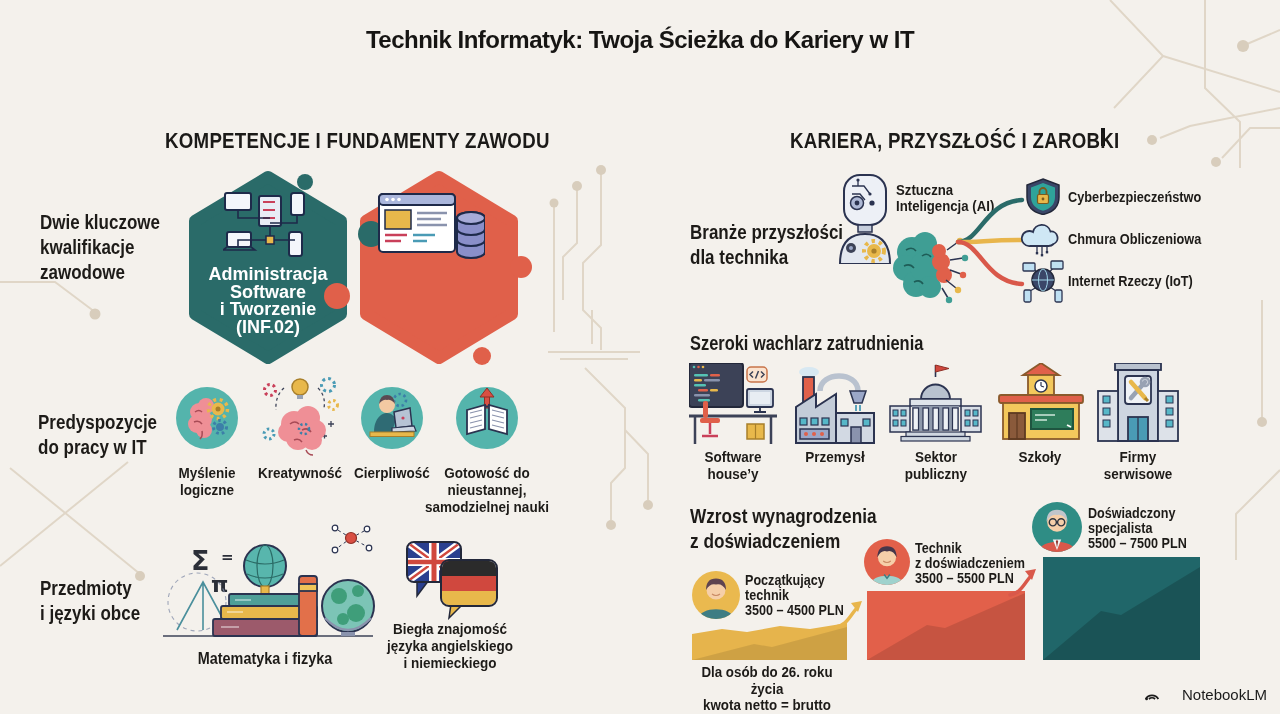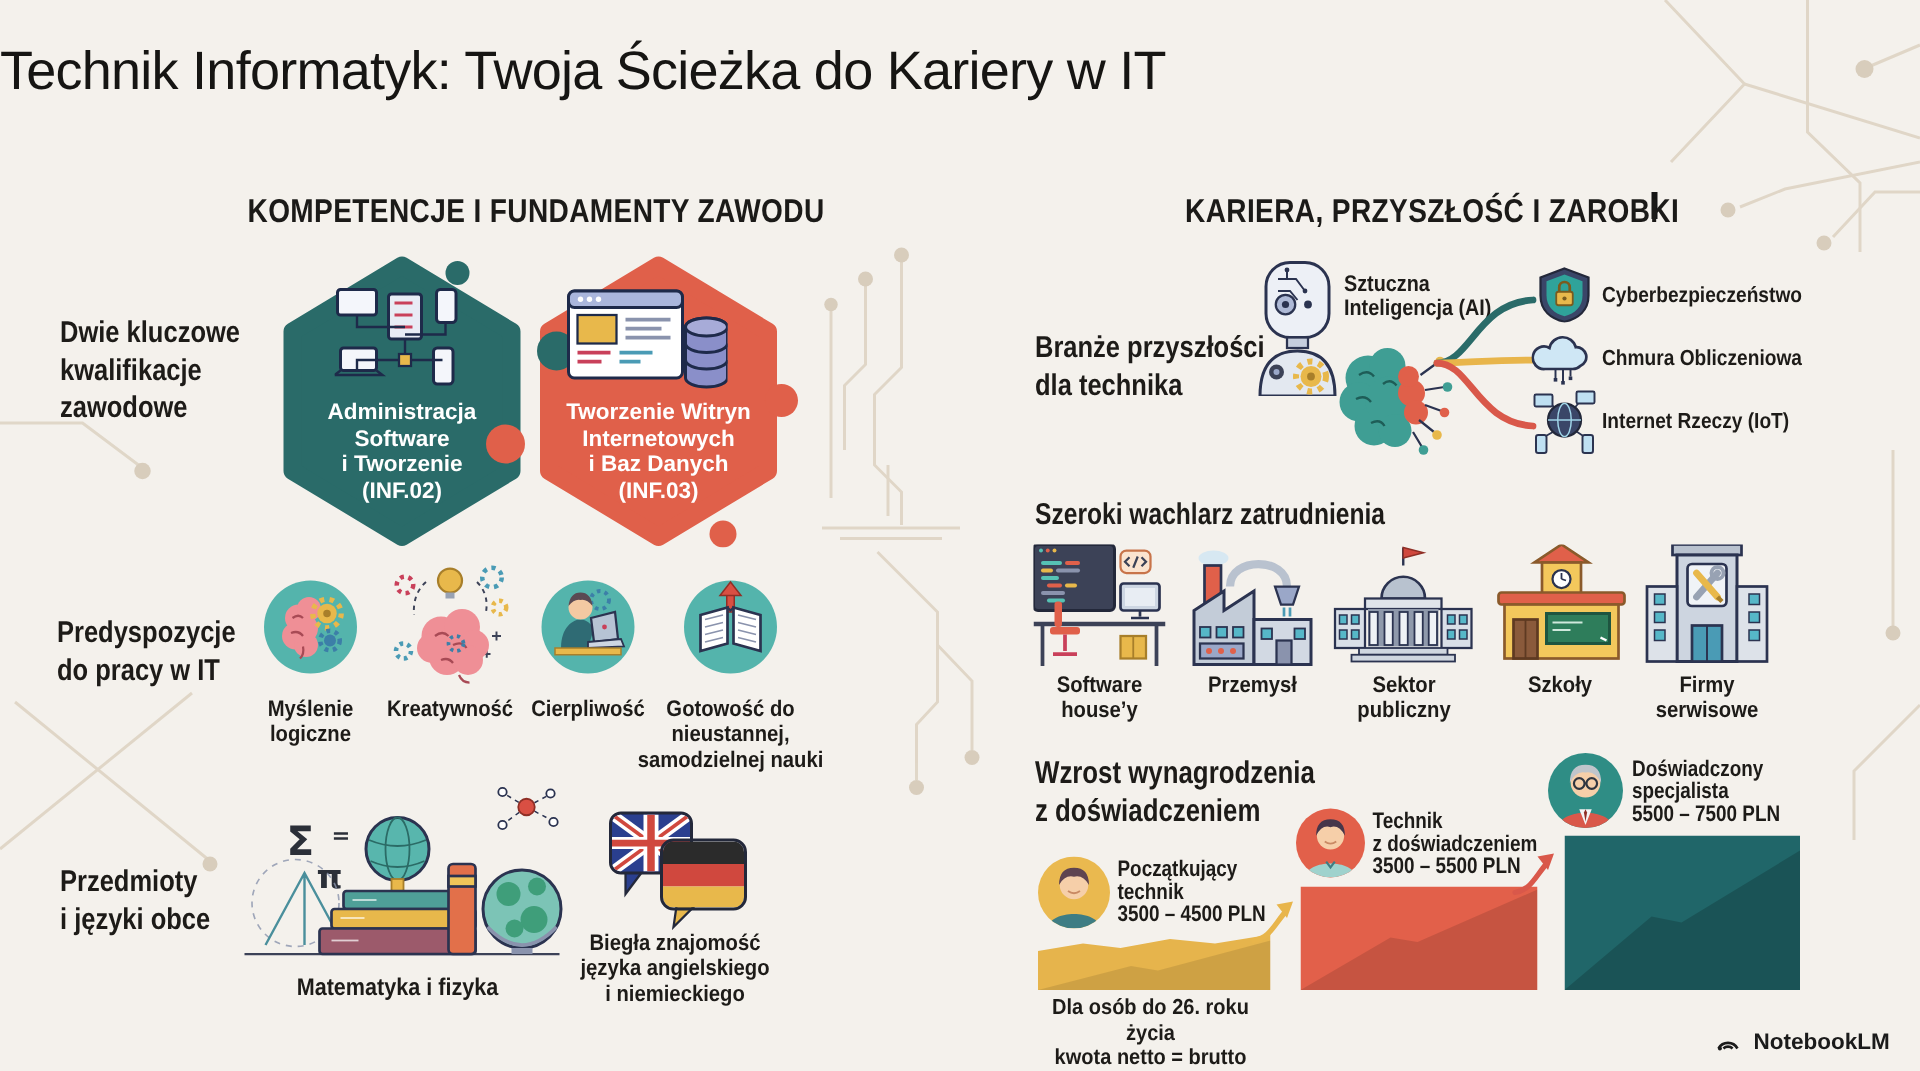--- a/index.html
+++ b/index.html
@@ -1,33 +1,33 @@
 <!DOCTYPE html>
 <html><head>
 <meta charset="utf-8">
 <style>
   html,body{margin:0;padding:0}
   body{width:1280px;height:714px;overflow:hidden;background:#f4f1ec;
        font-family:"Liberation Sans","DejaVu Sans",sans-serif;color:#1d1b18}
   #canvas{position:relative;width:1280px;height:714px}
   .abs{position:absolute}
-  .title{font-size:36px;font-weight:400;letter-spacing:-.5px;text-align:left;width:100%;color:#161513}
+  .title{font-size:24px;font-weight:700;letter-spacing:-.5px;text-align:center;width:100%;color:#161513}
   .sub{font-size:14.5px;font-weight:500;text-align:center;width:100%;color:#33302b}
   .colhead{font-size:22px;font-weight:800;letter-spacing:.3px;transform:scaleX(.85);transform-origin:0 50%;white-space:nowrap;color:#1b1a18}
   .rowlab div,.sechead div{white-space:nowrap}
   .rowlab{font-size:20px;font-weight:800;line-height:25px;transform:scaleX(.85);transform-origin:0 0}
   .sechead{font-size:20px;font-weight:800;line-height:25px;transform:scaleX(.82);transform-origin:0 0}
   .cap{font-size:15px;font-weight:700;line-height:17px;text-align:center;transform:scaleX(.9);transform-origin:50% 0}
   .branchlab{font-size:14.5px;font-weight:700;transform:scaleX(.88);transform-origin:0 50%;white-space:nowrap}
   .steplab{font-size:15px;font-weight:700;line-height:15px;transform:scaleX(.84);transform-origin:0 0}
   .steplab div{white-space:nowrap}
-  .puzlab{font-size:15px;font-weight:700;line-height:17.5px;color:#fff;text-align:center}
+  .puzlab{font-size:18px;font-weight:700;line-height:17.5px;color:#fff;text-align:center}
   .ailab{font-size:15px;font-weight:700;line-height:16px;transform:scaleX(.88);transform-origin:0 0;white-space:nowrap}
   .foot{font-size:14.5px;font-weight:700;line-height:16.5px;text-align:center;transform:scaleX(.92);transform-origin:50% 0}
-  .brand{font-size:15px;font-weight:700;color:#1b1b1b;display:flex;align-items:center;gap:8px}
+  .brand{font-size:15px;font-weight:400;color:#1b1b1b;display:flex;align-items:center;gap:21px}
 </style>
 </head>
 <body>
 
 <div id="canvas">
 
   <svg class="abs" style="left:0;top:0" width="1280" height="714">
     <g stroke="#ded4c4" stroke-width="2" fill="none" opacity="0.9">
       <path d="M1110,0 L1163,56 L1114,108"></path>
       <path d="M1163,56 L1280,92"></path>
@@ -134,26 +134,20 @@
         <ellipse cx="94" cy="26" rx="14" ry="6" fill="#a7abd8"></ellipse>
         <path d="M80,37 a14,6 0 0 0 28,0 M80,48 a14,6 0 0 0 28,0" fill="none"></path>
       </g>
     </svg>
     <div class="abs puzlab" style="left:13px;top:96px;width:140px">
       <div>Administracja</div>
       <div>Software</div>
       <div>i Tworzenie</div>
       <div>(INF.02)</div>
     </div>
-    <div class="abs puzlab" style="left:184px;top:96px;width:140px">
-      <div>Tworzenie Witryn</div>
-      <div>Internetowych</div>
-      <div>i Baz Danych</div>
-      <div>(INF.03)</div>
-    </div>
   </div>
 
   <div class="abs rowlab" style="left:38px;top:410px">
     <div>Predyspozycje</div>
     <div>do pracy w IT</div>
   </div>
 
   <svg class="abs" style="left:175px;top:386px" width="64" height="64" viewBox="0 0 64 64">
     <circle cx="32" cy="32" r="31" fill="#54b4ac"></circle>
     <g fill="#ef8f96">

